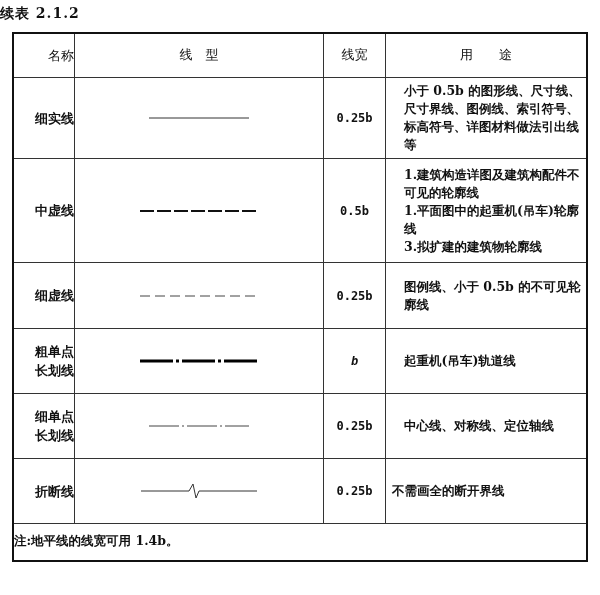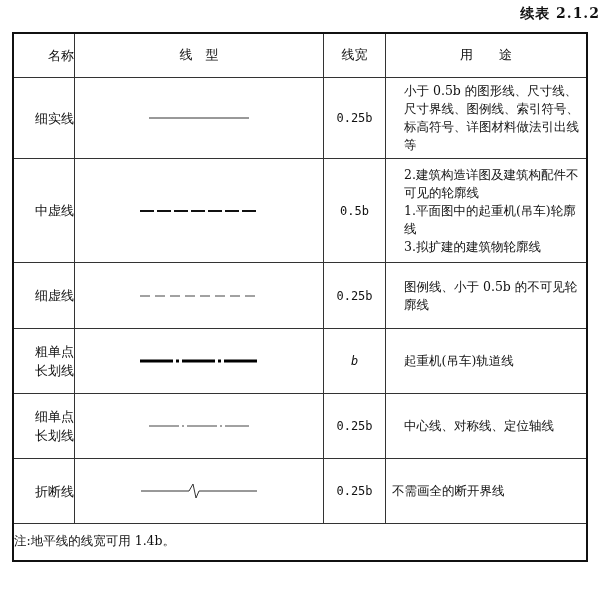--- a/index.html
+++ b/index.html
@@ -1,22 +1,22 @@
 <!DOCTYPE html>
 <html><head>
 <meta charset="utf-8">
 <style>
   html, body { margin: 0; padding: 0; background: #ffffff; }
   body { width: 600px; height: 595px; position: relative; overflow: hidden;
          font-family: "DejaVu Serif", "Liberation Serif", serif; color: #111; }
-  .title { position: absolute; top: 5px; left: 0; width: 600px; text-align: right;
+  .title { position: absolute; top: 5px; left: 0; width: 600px; text-align: left;
            font-size: 14px; font-weight: bold; letter-spacing: 1px; }
   table { position: absolute; left: 12px; top: 32px; width: 576px; height: 530px;
           border-collapse: collapse; border: 2px solid #111; table-layout: fixed; }
-  td, th { border: 1px solid #333; padding: 0; vertical-align: middle; }
+  td, th { border: 1px solid #333; padding: 0; vertical-align: middle; font-weight: bold; }
   th { font-weight: normal; font-size: 13px; height: 38px; }
   .c1 { width: 60px; text-align: right; font-size: 13px; line-height: 19px; }
   .c2 { width: 248px; text-align: center; }
   .c3 { width: 61px; text-align: center; font-size: 12px; font-family: "DejaVu Sans Mono", "Liberation Mono", monospace; }
   .c4 { font-size: 12.5px; line-height: 18px; padding: 0 4px 0 6px; text-align: left; }
   .c4 .ind { padding-left: 12px; }
   .c4 p { margin: 0; }
   .it { font-style: italic; }
   .note td { font-size: 12.5px; height: 32px; }
   svg { display: block; margin: 0 auto; }
@@ -50,21 +50,21 @@
 
   <tr style="height:93px">
     <td class="c1">中虚线</td>
     <td class="c2">
       <svg width="118" height="6">
             <line x1="0" y1="3" x2="118" y2="3" stroke="#111" stroke-width="2" stroke-dasharray="14,3"></line>
           </svg>
     </td>
     <td class="c3">0.5b</td>
     <td class="c4">
-      <p class="ind">2.建筑构造详图及建筑构配件不可见的轮廓线</p>
+      <p class="ind">1.建筑构造详图及建筑构配件不可见的轮廓线</p>
       <p class="ind">1.平面图中的起重机(吊车)轮廓线</p>
       <p class="ind">3.拟扩建的建筑物轮廓线</p>
     </td>
   </tr>
 
   <tr style="height:59px">
     <td class="c1">细虚线</td>
     <td class="c2">
       <svg width="118" height="6">
             <line x1="0" y1="3" x2="118" y2="3" stroke="#444" stroke-width="1" stroke-dasharray="10,5"></line>

